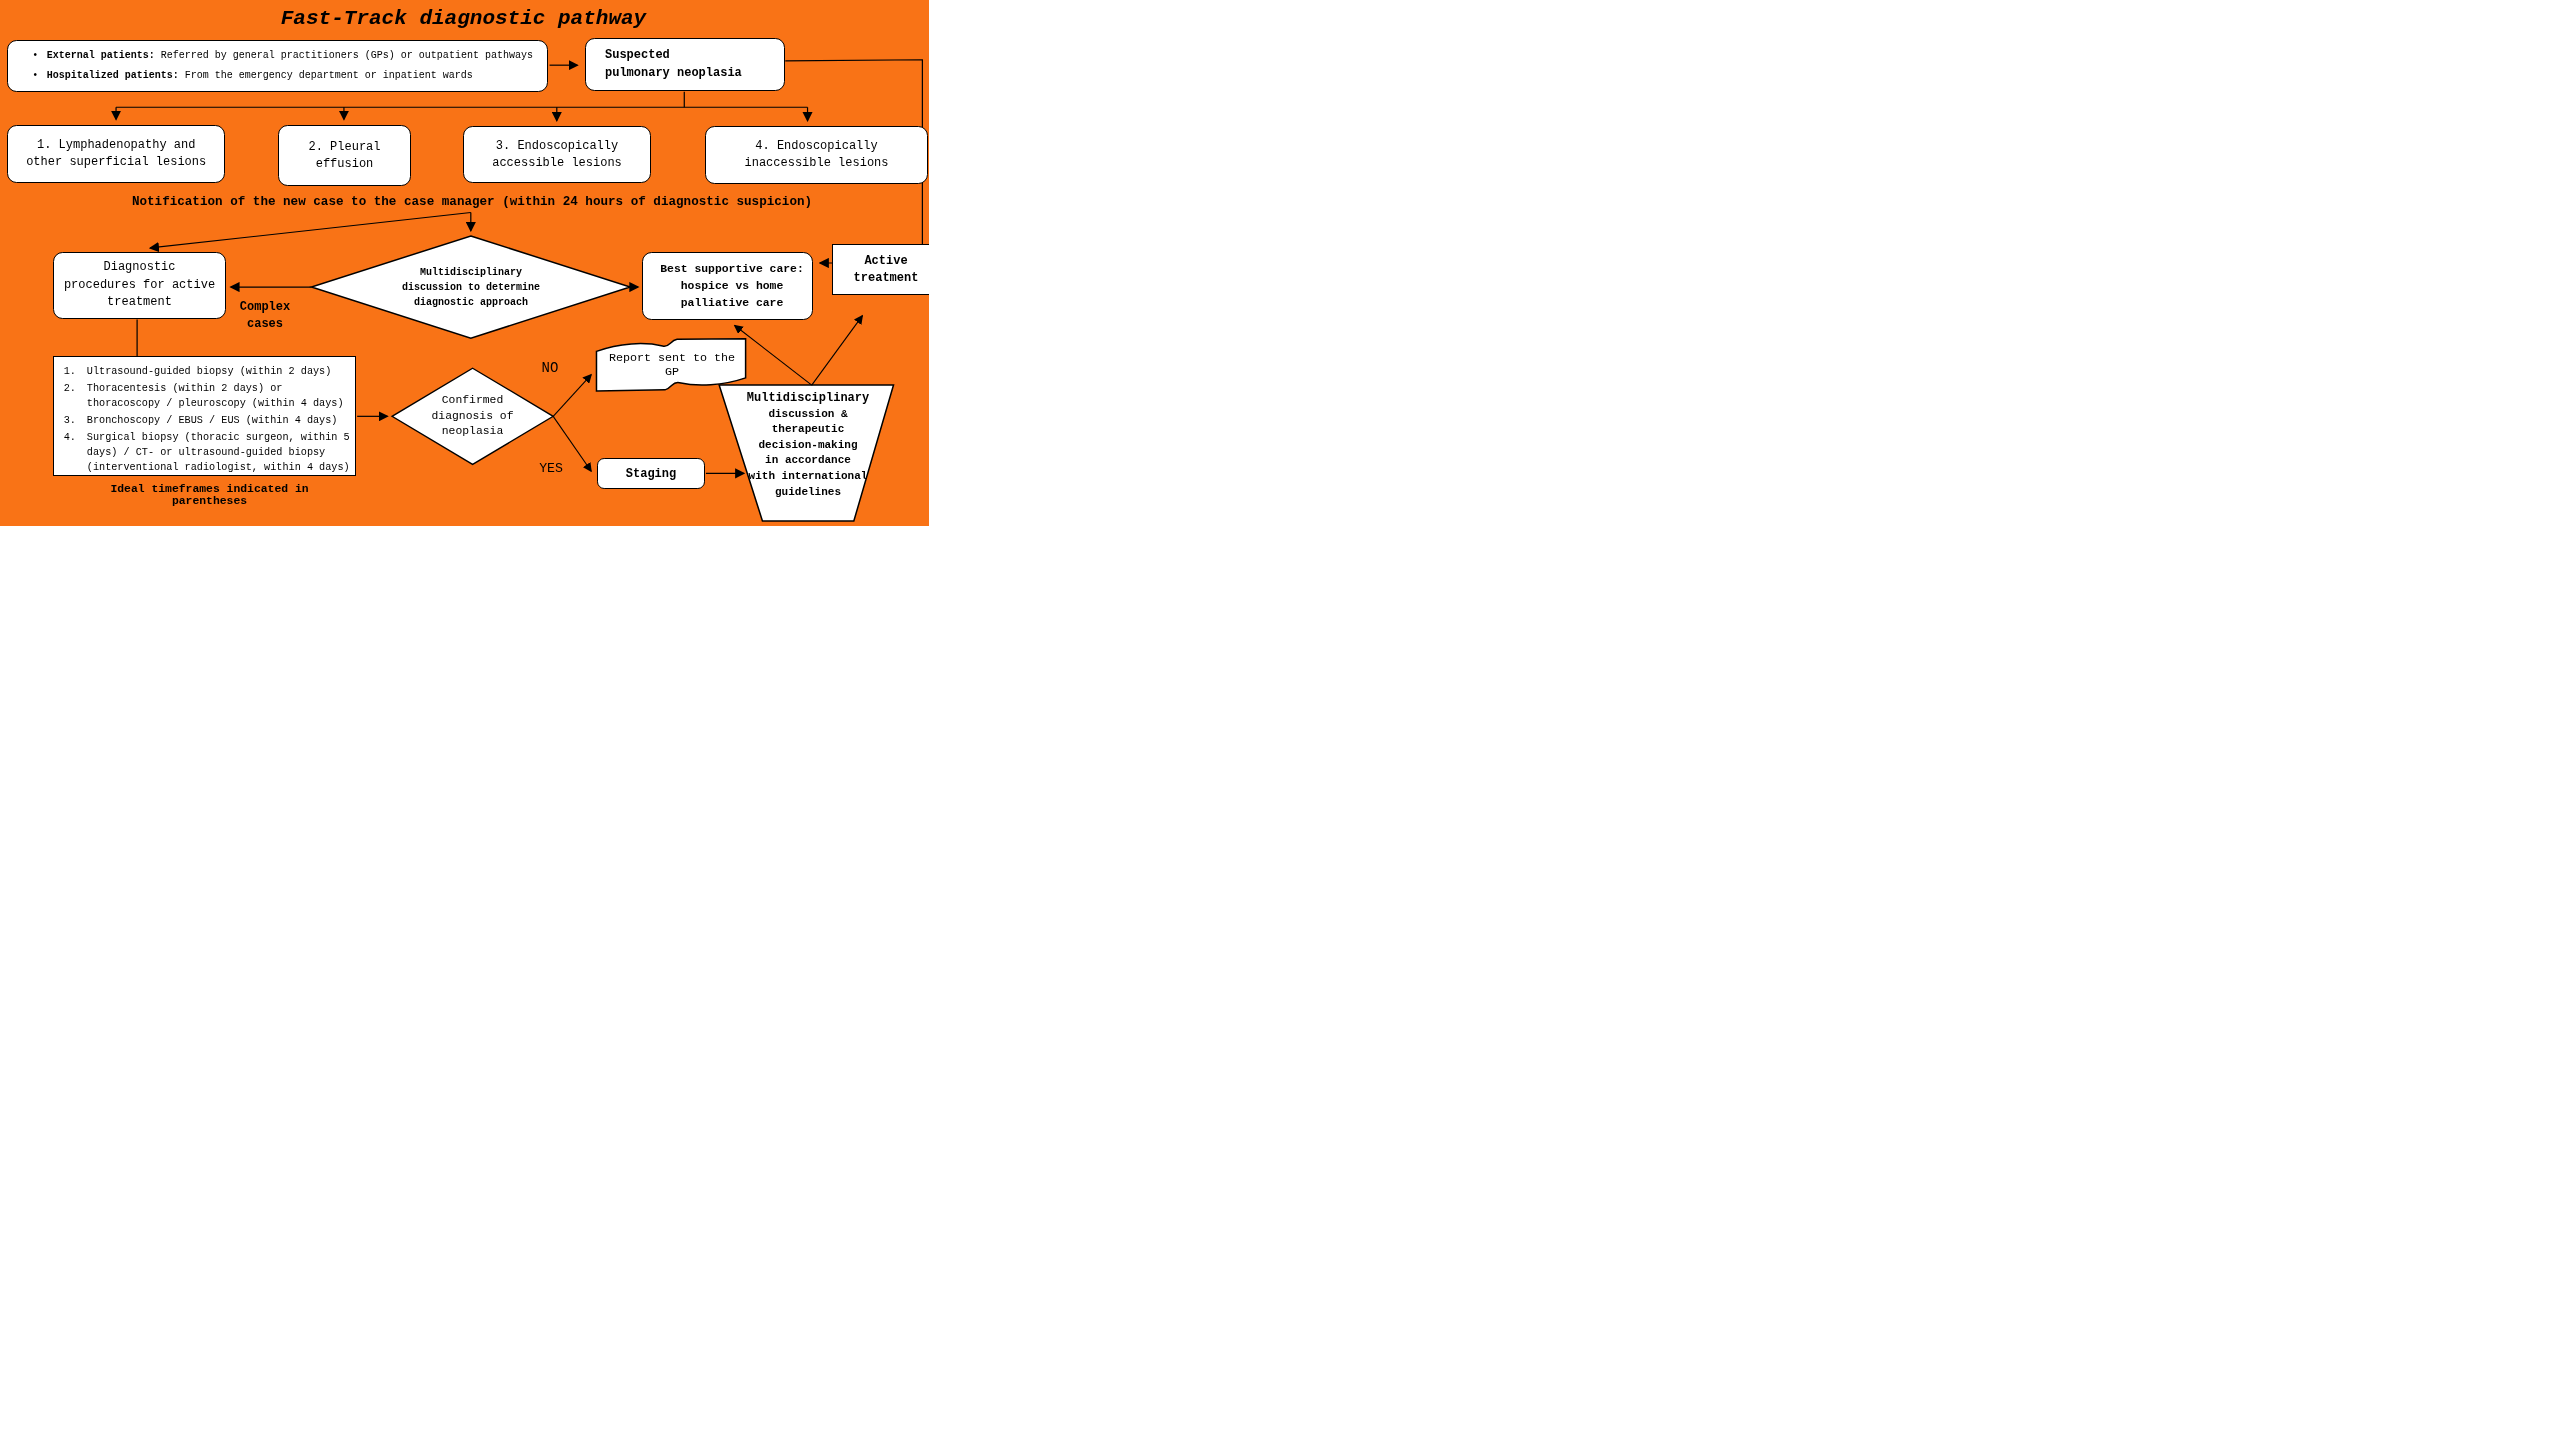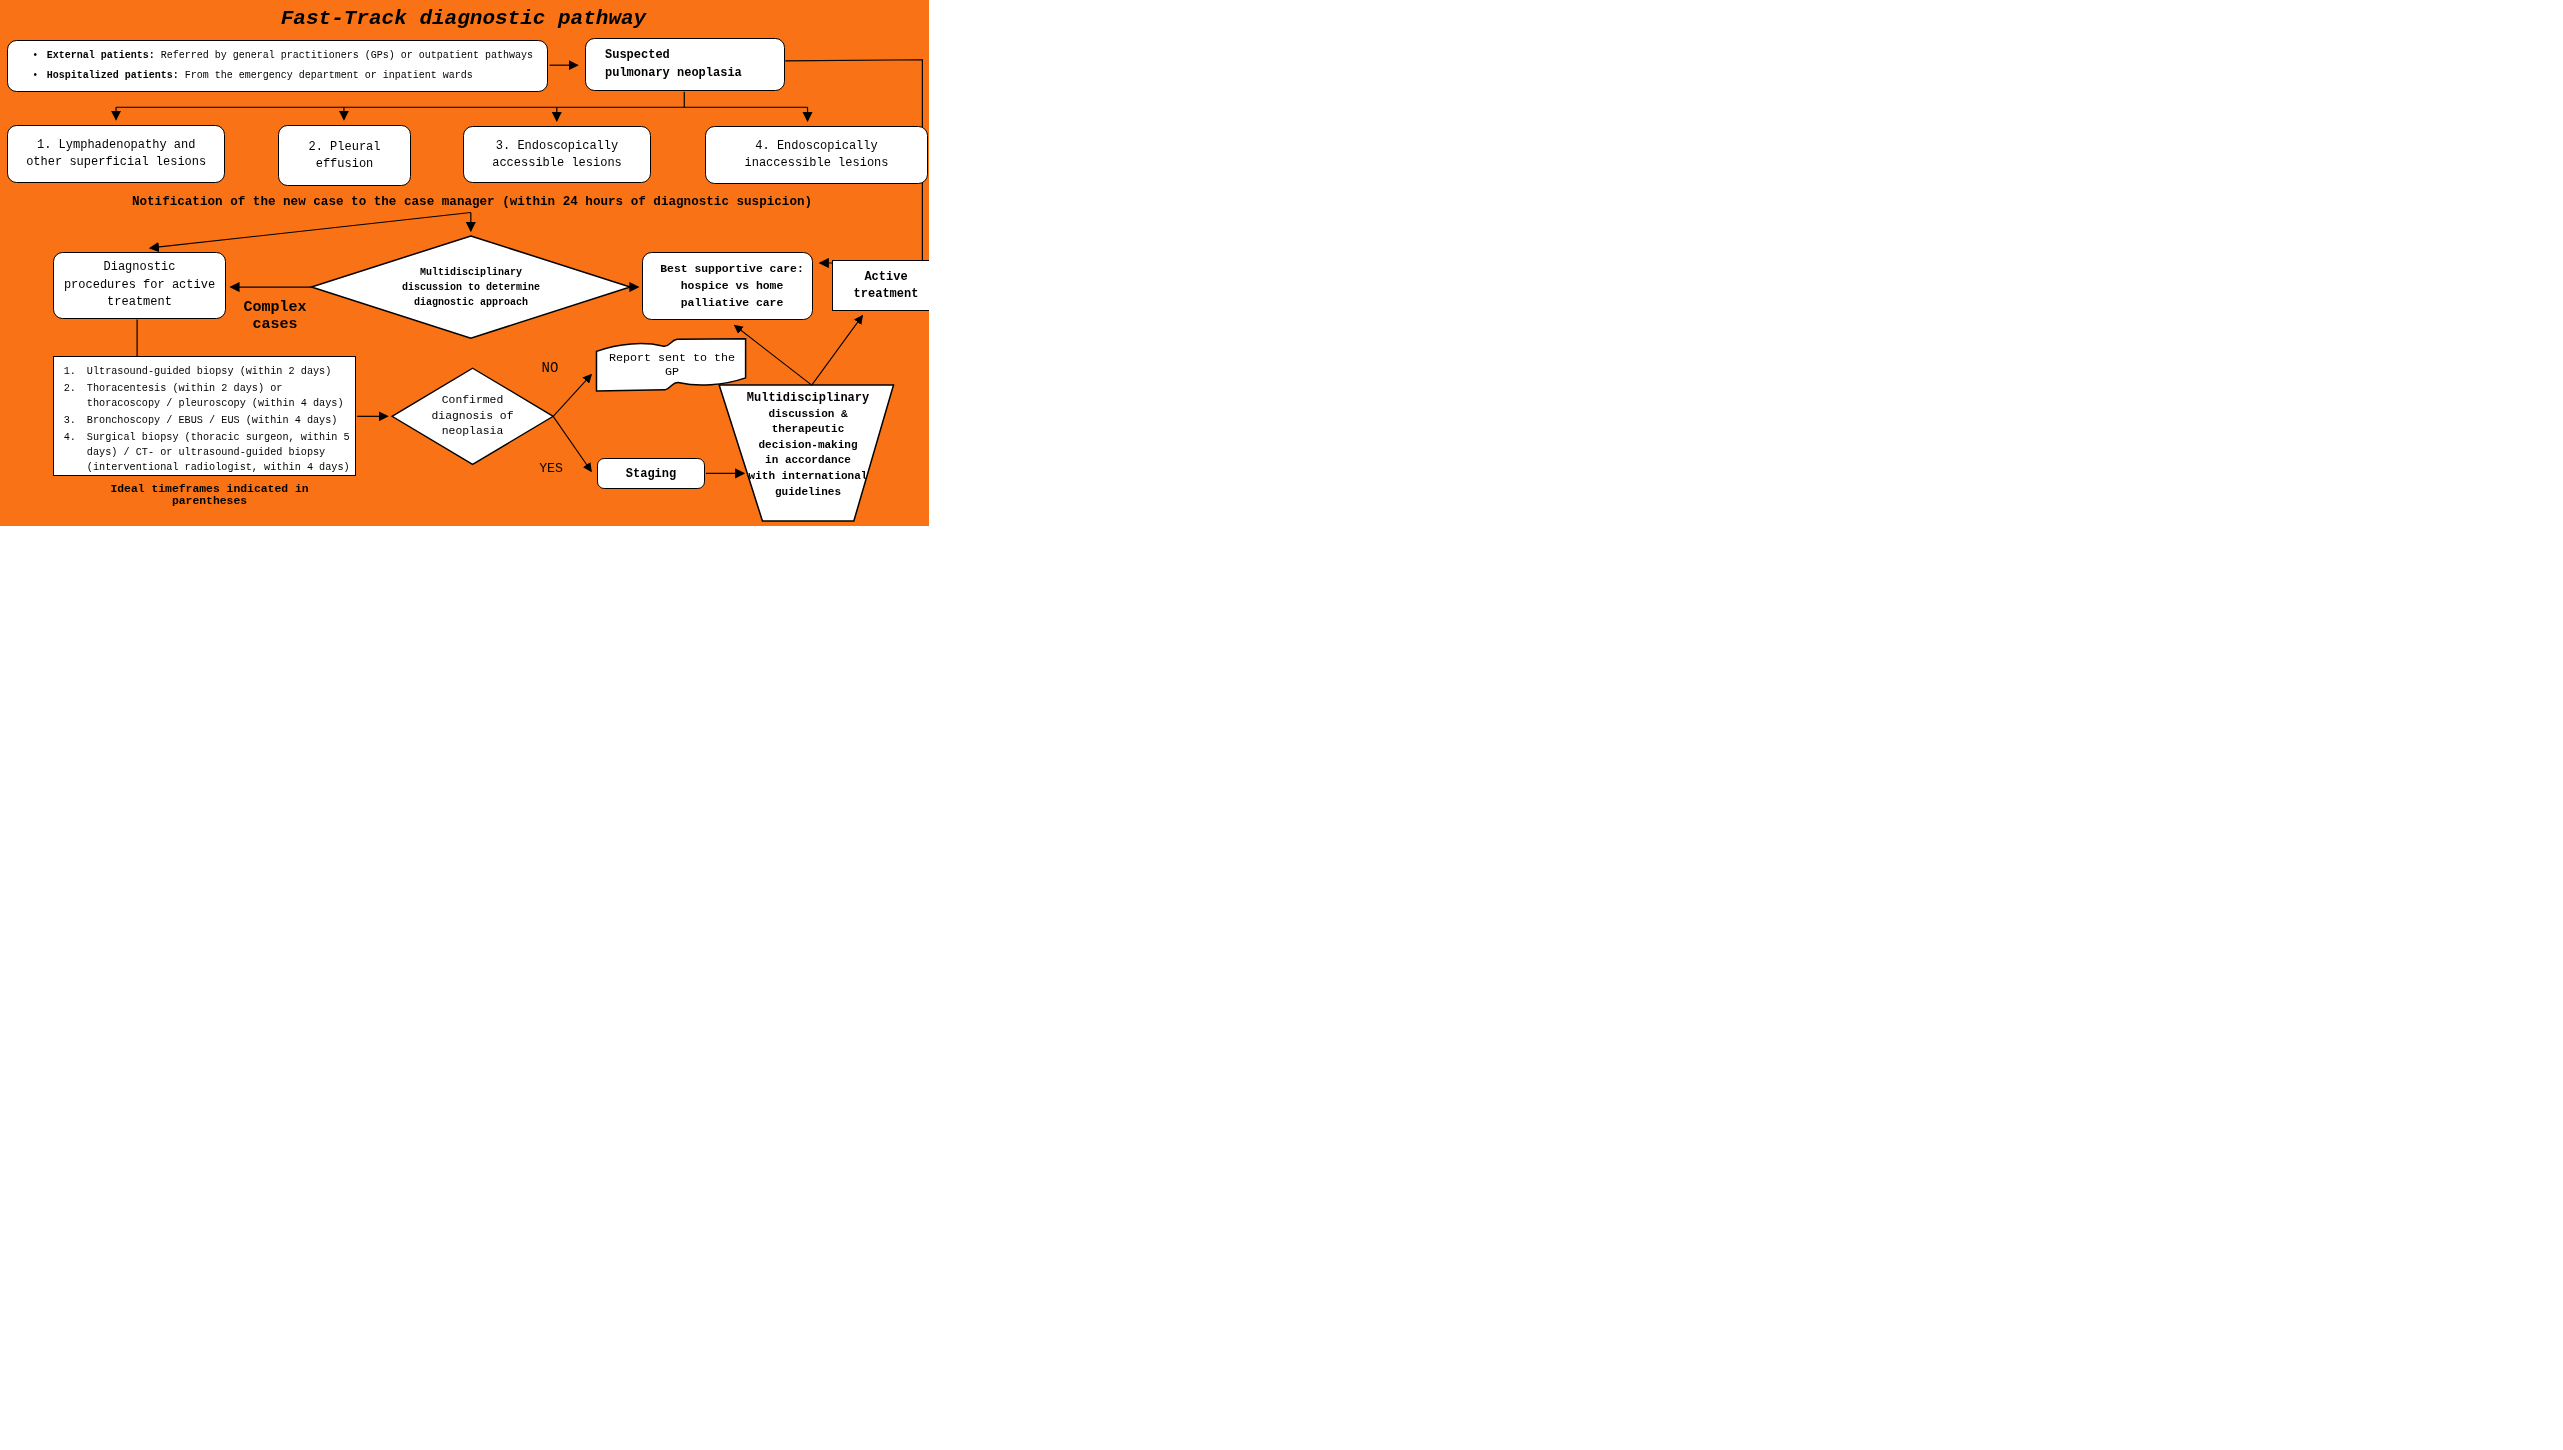--- a/index.html
+++ b/index.html
@@ -127,34 +127,34 @@
   </div>
 
   <div class="label notif ctr" style="left:60px; top:192px; width:824px; height:19px;">Notification of the new case to the case manager (within 24 hours of diagnostic suspicion)</div>
 
   <div class="node rounded" style="left:53px; top:252px; width:173px; height:67px;">
     <div class="ml" style="font-size:12px; line-height:17.4px;">Diagnostic
 procedures for active
 treatment</div>
   </div>
 
-  <div class="label ctr ml bold" style="left:234px; top:298px; width:82px; height:36px; font-size:15px; line-height:17.4px;">Complex
+  <div class="label ctr ml bold" style="left:224px; top:298px; width:82px; height:36px; font-size:12px; line-height:17.4px;">Complex
 cases</div>
 
   <div class="label ctr ml dia1" style="left:381px; top:263px; width:180px; height:48px;">Multidisciplinary
 discussion to determine
 diagnostic approach</div>
 
   <div class="node rounded" style="left:642px; top:252px; width:171px; height:68px;padding-left:9px;">
     <div class="ml bold" style="font-size:11.4px; line-height:17px;">Best supportive care:
 hospice vs home
 palliative care</div>
   </div>
 
-  <div class="node" style="left:832px; top:260px; width:108px; height:51px; border:1.8px solid #000;">
+  <div class="node" style="left:832px; top:244px; width:108px; height:51px; border:1.8px solid #000;">
     <div class="ml bold" style="font-size:12px; line-height:17px;">Active
 treatment</div>
   </div>
 
   <div class="node sharp proc" style="left:53px; top:356px; width:303px; height:120px; align-items:flex-start; justify-content:flex-start; text-align:left;">
     <ol>
       <li>Ultrasound-guided biopsy (within 2 days)</li>
       <li>Thoracentesis (within 2 days) or thoracoscopy / pleuroscopy (within 4 days)</li>
       <li>Bronchoscopy / EBUS / EUS (within 4 days)</li>
       <li>Surgical biopsy (thoracic surgeon, within 5 days) / CT- or ultrasound-guided biopsy (interventional radiologist, within 4 days)</li>

